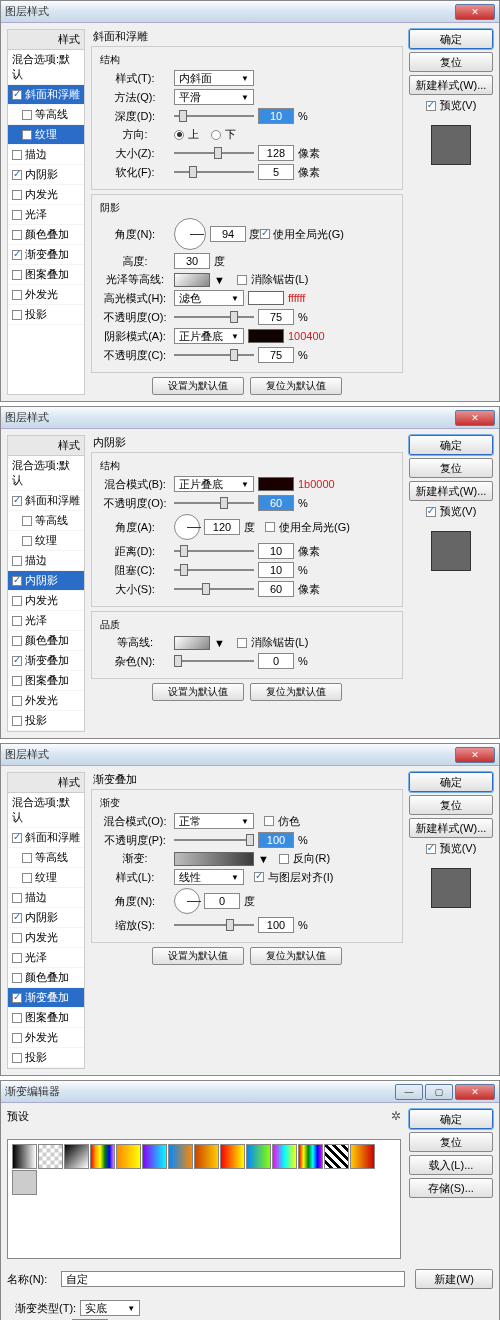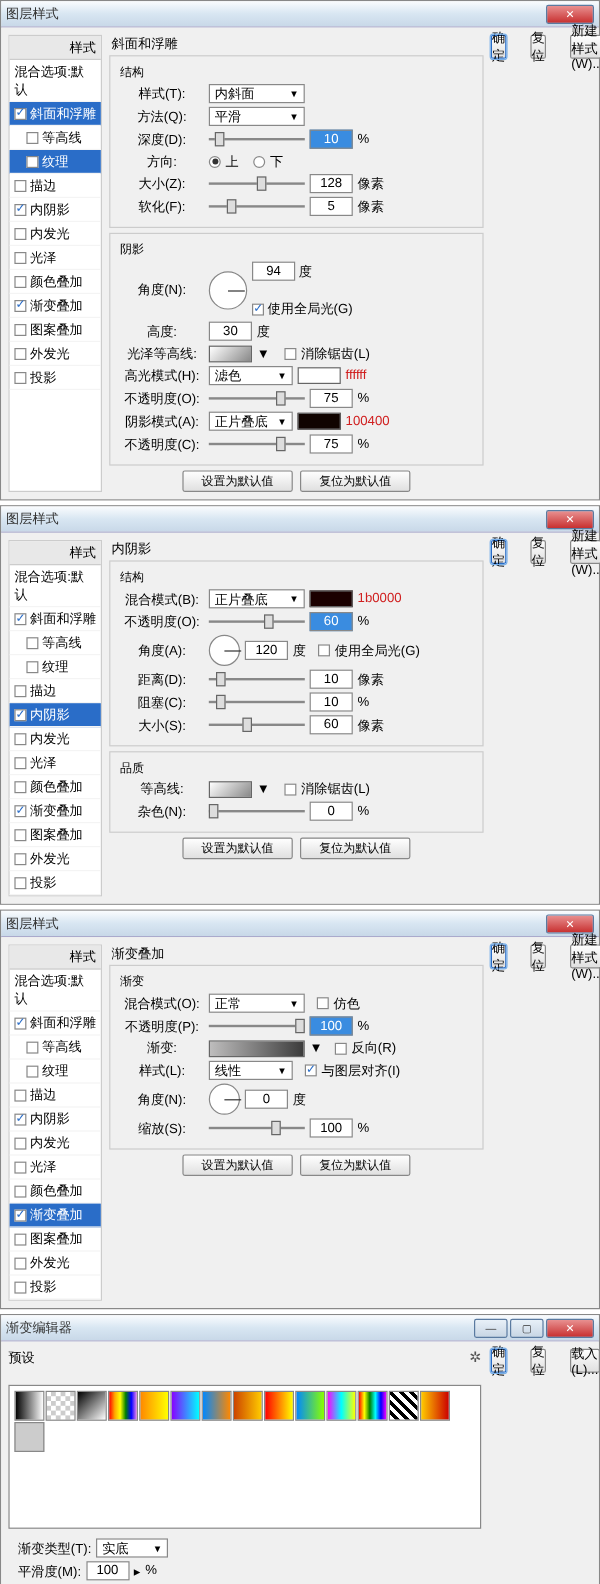--- a/index.html
+++ b/index.html
@@ -31,21 +31,21 @@
 .slider .track{height:2px;background:#888;flex:1}
 .slider .thumb{width:8px;height:12px;background:#ddd;border:1px solid #666;position:absolute}
 .numbox{border:1px solid #888;background:#fff;height:16px;width:36px;display:flex;align-items:center;justify-content:center}
 .numbox.blue{background:#3a8ce0;color:#fff}
 .radio{width:10px;height:10px;border:1px solid #888;border-radius:50%;background:#fff;display:inline-flex;align-items:center;justify-content:center}
 .radio.chk::after{content:"";width:5px;height:5px;background:#333;border-radius:50%}
 .swatch{width:36px;height:14px;border:1px solid #666}
 .angledial{width:32px;height:32px;border:1px solid #888;border-radius:50%;background:#fff;position:relative;flex-shrink:0}
 .angledial::after{content:"";position:absolute;width:14px;height:1px;background:#333;top:50%;left:50%;transform-origin:left}
 .redtxt{color:#d02020;font-size:11px}
-.rightbtns{width:84px;display:flex;flex-direction:row;gap:20px;flex-shrink:0}
+.rightbtns{width:84px;display:flex;flex-direction:column;gap:3px;flex-shrink:0}
 .btn{border:1px solid #888;background:linear-gradient(180deg,#fefefe,#e0e0e0);height:20px;display:flex;align-items:center;justify-content:center;border-radius:2px;font-size:11px;cursor:pointer}
 .btn.focus{border:1px solid #2a6dc8;outline:1px solid #7ab0e8}
 .preview{width:40px;height:40px;background:#666;border:1px solid #333;margin:6px auto}
 .btnrow{display:flex;justify-content:center;gap:6px;margin-top:4px}
 .btnrow .btn{width:92px;height:18px;font-size:10px}
 .gradeditor .body{display:block;padding:6px}
 .gradpreset{display:flex;gap:8px}
 .presetbox{border:1px solid #888;background:#fff;padding:4px;flex:1;height:120px}
 .presetgrid{display:flex;flex-wrap:wrap;gap:1px}
 .presetcell{width:25px;height:25px;border:1px solid #888}
@@ -168,21 +168,21 @@
             </div>
             <div class="numbox">5</div>
             <span>像素</span>
           </div>
    </div>
    <div class="group">
     <div class="grouplbl">阴影</div>
     <div class="row">
             <span class="lbl">角度(N):</span>
             <div class="angledial"></div>
-            <div style="display:flex;flex-direction:column;gap:16px">
+            <div style="display:flex;gap:0">
               <div style="display:flex;gap:3px;align-items:center">
                 <div class="numbox">94</div>
                 <span>度</span>
               </div>
               <div style="display:flex;gap:3px;align-items:center">
                 <span class="cb chk"></span>
                 <span>使用全局光(G)</span>
               </div>
             </div>
           </div>
@@ -580,20 +580,27 @@
      </div>
     </div>
    </div>
    <div class="rightbtns">
     <div class="btn focus">确定</div>
     <div class="btn">复位</div>
     <div class="btn">载入(L)...</div>
     <div class="btn">存储(S)...</div>
    </div>
   </div>
+  <div class="row" style="margin-top:10px">
+        <span style="width:50px">名称(N):</span>
+        <div class="dropdown" style="flex:1;min-width:0">
+          <span>自定</span>
+        </div>
+        <div class="btn" style="width:78px;margin-left:6px">新建(W)</div>
+      </div>
   <div style="padding:8px">
    <div class="row">
           <span>渐变类型(T):</span>
           <div class="dropdown" style="width:60px">
             <span>实底</span>
             <span class="arrow">▼</span>
           </div>
         </div>
    <div class="row">
           <span>平滑度(M):</span>

